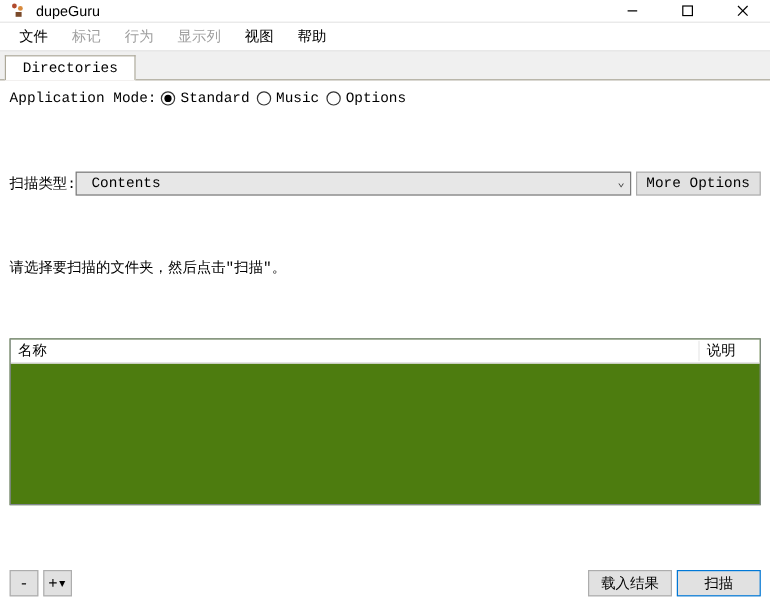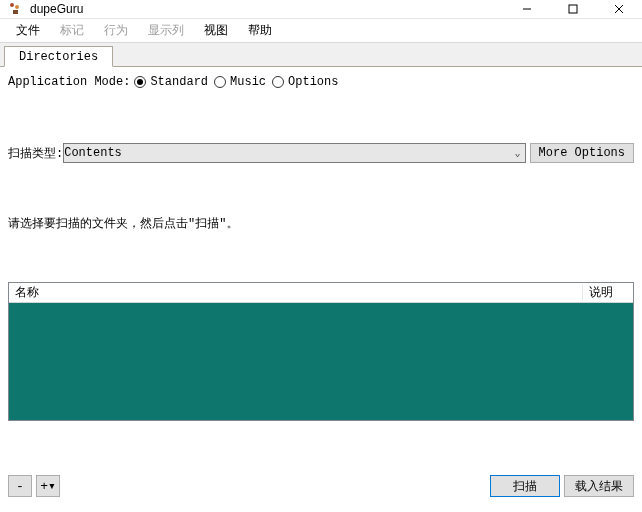--- a/index.html
+++ b/index.html
@@ -103,21 +103,21 @@
   font-size: 12px;
   white-space: nowrap;
 }
 .combobox {
   flex: 1;
   border: 1px solid #7a7a7a;
   background: #e7e7e7;
   height: 20px;
   display: flex;
   align-items: center;
-  padding: 0 0;
+  padding: 0 12px;
   font-family: "Courier New", monospace;
   font-size: 12px;
   position: relative;
   cursor: default;
 }
 .combobox .chev {
   position: absolute; right: 4px; top: 50%; transform: translateY(-50%);
   font-size: 10px; color: #333;
 }
 .more-btn {
@@ -132,21 +132,21 @@
 }
 
 .hint {
   font-family: SimSun, "Courier New", monospace;
   margin: 4px 0 2px 0;
 }
 
 .listarea {
   flex: 1;
   border: 1px solid #828790;
-  background: #0f766e;
+  background: #4d7c0f;
   display: flex;
   flex-direction: column;
   min-height: 0;
 }
 .listheader {
   display: flex;
   background: #fff;
   border-bottom: 1px solid #d4d4d4;
   height: 20px;
   align-items: center;
@@ -271,17 +271,17 @@
       <div class="col name">名称</div>
       <div class="col desc">说明</div>
     </div>
     <div class="listbody"></div>
   </div>
 
   <div class="footer">
     <div class="sqbtn">-</div>
     <div class="sqbtn">+▾</div>
     <span class="spacer"></span>
+    <div class="btn">载入结果</div>
     <div class="btn primary">扫描</div>
-    <div class="btn">载入结果</div>
   </div>
 
 </div>
 
 </body></html>

